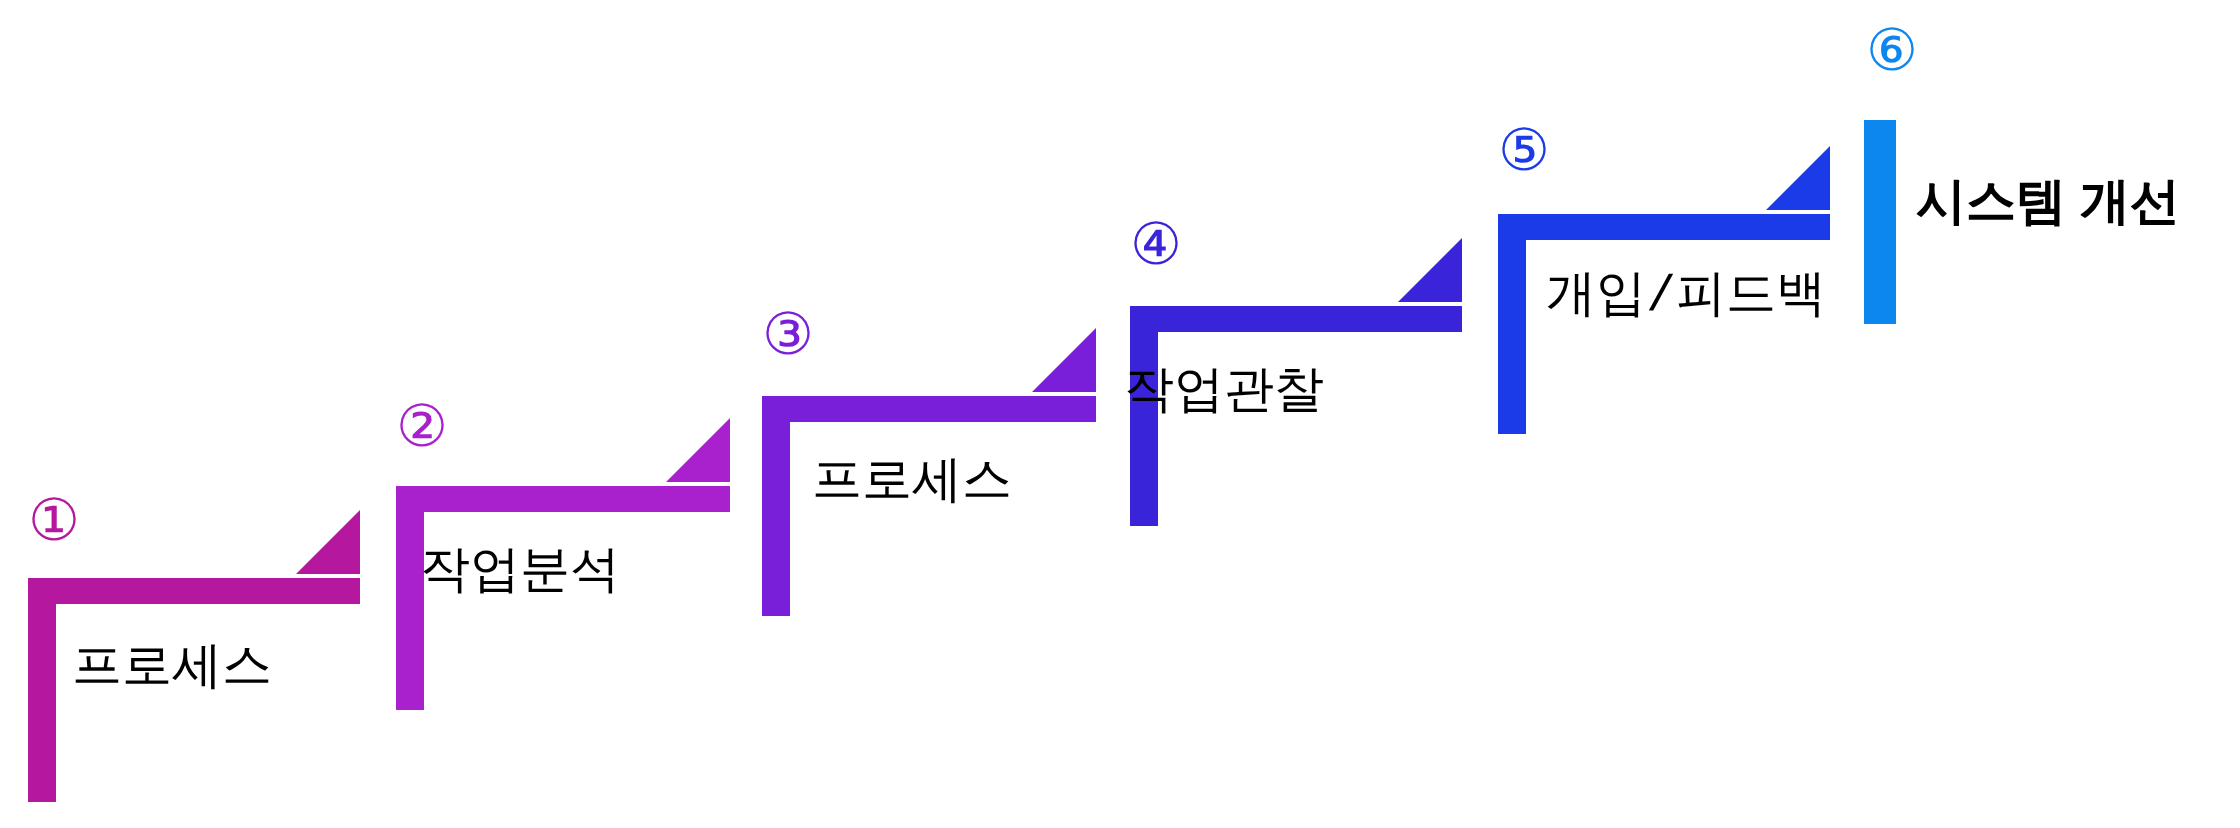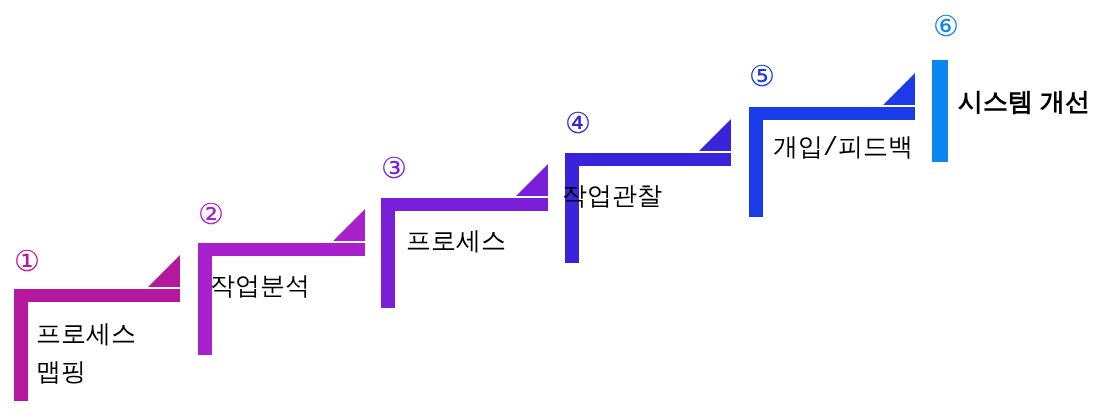--- a/index.html
+++ b/index.html
@@ -49,21 +49,20 @@
 
 <div class="canvas">
 
   <div>
     <span class="num" style="left: 14px; top: 246px; color: rgb(181, 23, 158);">①</span>
     <div class="hbar" style="left: 14px; top: 289px; width: 166px; background-color: rgb(181, 23, 158);"></div>
     <div class="vbar" style="left: 14px; top: 289px; height: 112px; background-color: rgb(181, 23, 158);"></div>
     <div class="tri" style="left: 148px; top: 255px; border-bottom-color: rgb(181, 23, 158);"></div>
     <div class="lbl" style="left:36px; top:314px;">
       <div>프로세스</div>
-      <div>맵핑</div>
     </div>
   </div>
 
   <div>
     <span class="num" style="left: 198px; top: 199px; color: rgb(168, 33, 205);">②</span>
     <div class="hbar" style="left: 198px; top: 243px; width: 167px; background-color: rgb(168, 33, 205);"></div>
     <div class="vbar" style="left: 198px; top: 243px; height: 112px; background-color: rgb(168, 33, 205);"></div>
     <div class="tri" style="left: 333px; top: 209px; border-bottom-color: rgb(168, 33, 205);"></div>
     <div class="lbl" style="left:210px; top:266px;">
       <div>작업분석</div>

